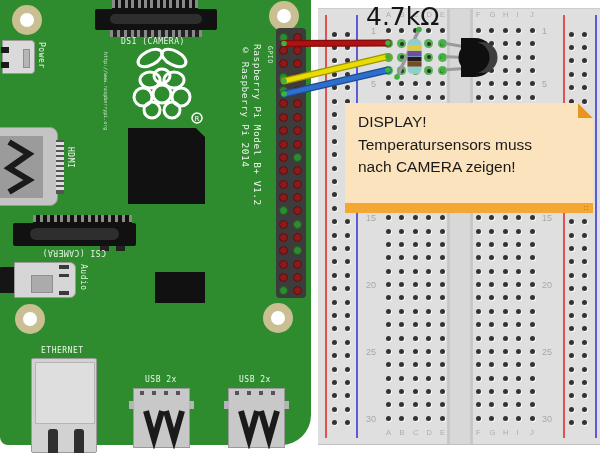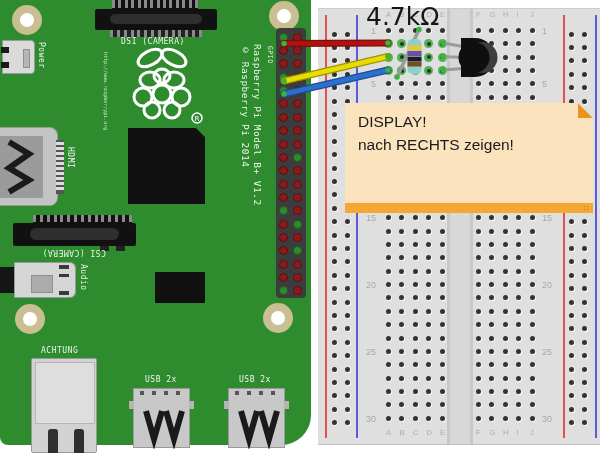--- a/index.html
+++ b/index.html
@@ -165,21 +165,21 @@
     <div class="abs port" style="left:14px;top:262px;width:62px;height:36px;border-radius:0 6px 6px 0;background:#D6D6D6;">
       <div class="abs" style="left:16px;top:12px;width:20px;height:16px;background:#ABABAB;border:1px solid #8f8f8f;"></div>
       <div class="abs" style="right:6px;top:2px;width:10px;height:4px;background:#3a3a3a;"></div>
       <div class="abs" style="right:6px;bottom:2px;width:10px;height:4px;background:#3a3a3a;"></div>
       <div class="abs" style="right:6px;top:11px;width:10px;height:3px;background:#3a3a3a;"></div>
     </div>
     <div class="abs boardtxt vtext" style="left:79px;top:264px;">Audio</div>
 
     <div class="abs chip" style="left:155px;top:272px;width:50px;height:31px;"></div>
 
-    <div class="abs boardtxt" style="left:41px;top:346px;">ACHTUNG</div>
+    <div class="abs boardtxt" style="left:41px;top:346px;">ETHERNET</div>
     <div class="abs port" style="left:31px;top:358px;width:66px;height:95px;background:#D2D2D2;border-radius:2px;">
       <div class="abs" style="left:3px;top:3px;width:58px;height:60px;background:#DEDEDE;border:1px solid #b5b5b5;"></div>
       <div class="abs" style="left:16px;top:70px;width:10px;height:24px;background:#2F2F2F;border-radius:3px 3px 0 0;"></div>
       <div class="abs" style="left:42px;top:70px;width:10px;height:24px;background:#2F2F2F;border-radius:3px 3px 0 0;"></div>
     </div>
 
     <div class="abs boardtxt" style="left:145px;top:375px;">USB 2x</div>
     <div class="abs boardtxt" style="left:239px;top:375px;">USB 2x</div>
     <div class="abs port usbport" style="left:133px;top:388px;width:57px;height:60px;background:#C8C8C8;">
       <div class="abs" style="left:6px;top:2px;width:44px;height:4px;background:repeating-linear-gradient(90deg,#555 0 4px,#C8C8C8 4px 12px);"></div>
@@ -766,18 +766,19 @@
         <circle cx="397" cy="77" r="2.8" fill="#3CB43C"></circle>
       </g>
   </svg>
 
   <div class="abs" id="resistor-label" style="z-index:7;">4.7kΩ</div>
 
   <div class="abs" id="note" style="z-index: 10; background: rgb(251, 227, 189);">
     <div class="abs" id="note-fold" style="border-bottom-color: rgb(232, 149, 31);"></div>
     <div class="abs" id="note-text">
       <div>DISPLAY!</div>
-      <div>nach RECHTS zeigen!</div>
+      <div>Temperatursensors muss</div>
+      <div>nach CAMERA zeigen!</div>
     </div>
     <div class="abs" id="note-bar" style="background: rgb(245, 167, 51);"></div>
     <div class="abs" id="note-grip"></div>
   </div>
 </div>
 
 </body></html>

